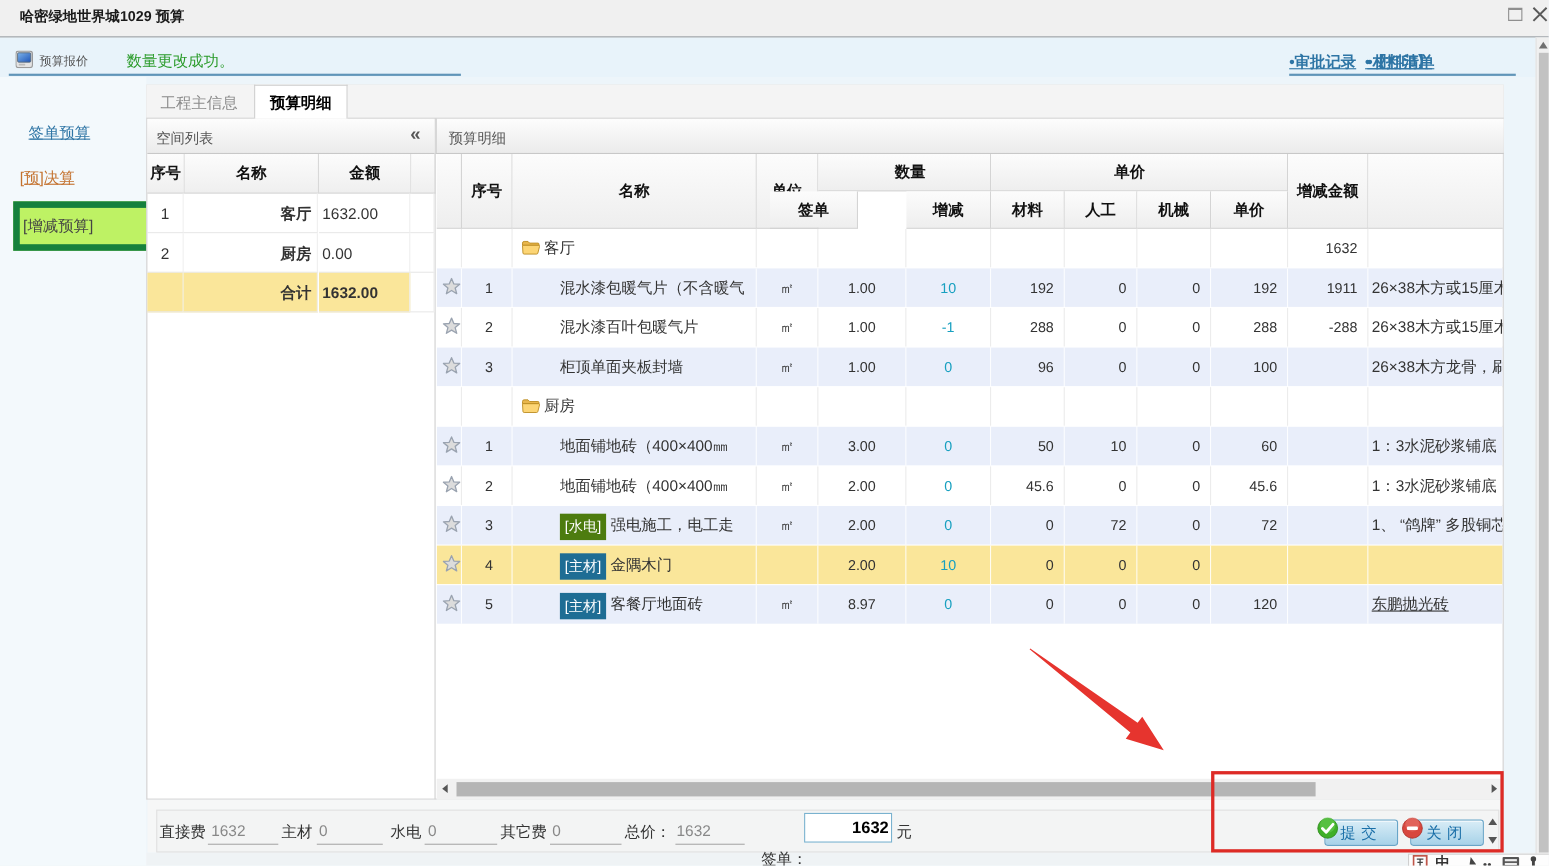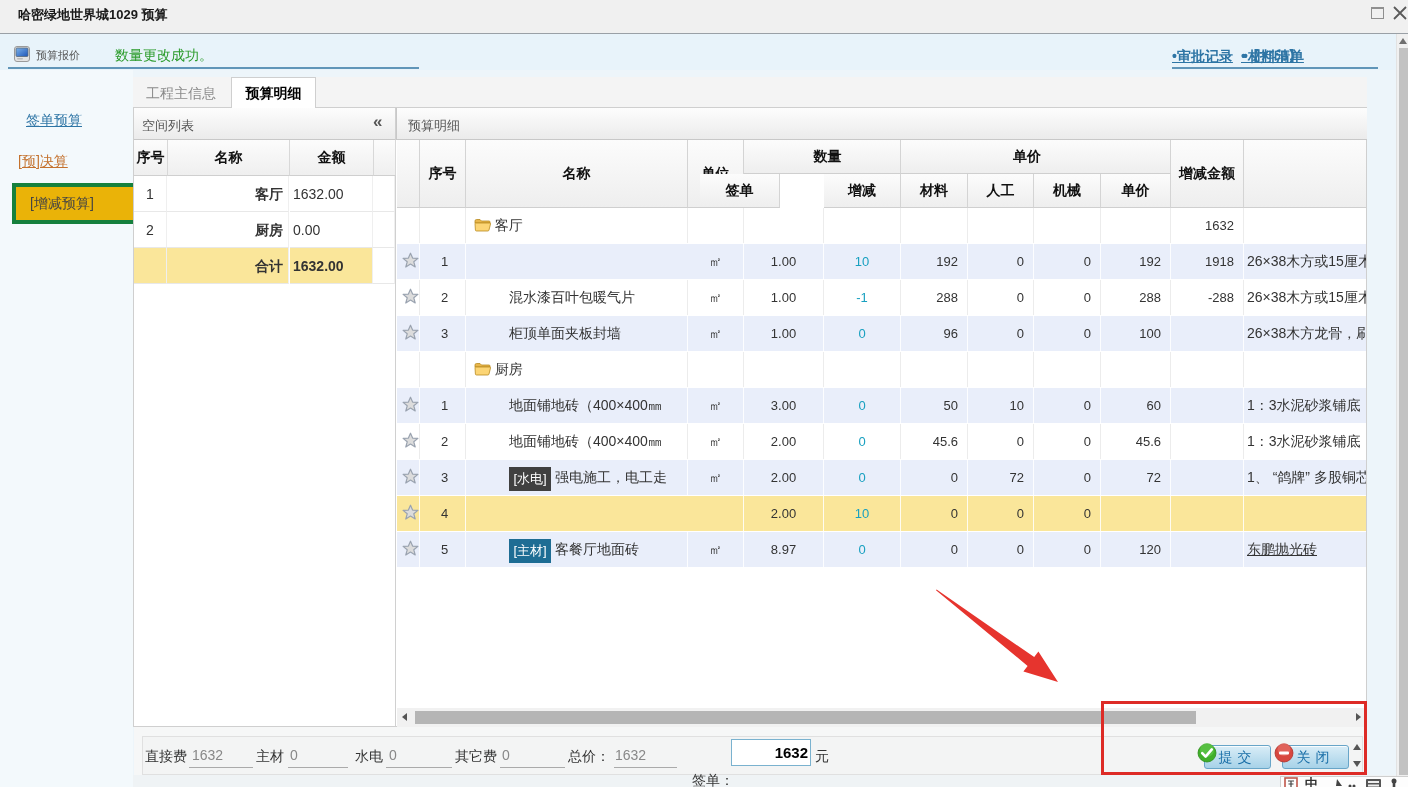--- a/index.html
+++ b/index.html
@@ -15,22 +15,22 @@
 
 #band{left:0;top:34px;width:1396px;height:36px;background:#e8f3fa;}
 #bandline1{left:8px;top:67px;width:411px;height:2px;background:#6095b8;}
 #bandline2{left:1172px;top:67px;width:206px;height:2px;background:#6095b8;}
 #lbl-bj{left:36px;top:48px;font-size:11px;color:#555;}
 #msg-green{left:115px;top:47px;font-size:14px;color:#2a9b2a;}
 .toplink{top:48px;font-size:14px;font-weight:bold;color:#2e75a5;text-decoration:underline;}
 
 #sidebar{left:0;top:70px;width:133px;height:717px;background:#f3f9fc;}
 .sidelink{font-size:14px;text-decoration:underline;}
-#sbox{left:12px;top:183px;width:122px;height:33px;background:#eab308;border:4px solid #15803d;
- font-size:14px;color:#444;line-height:33px;padding-left:14px;}
+#sbox{left:12px;top:183px;width:122px;height:33px;background:#bef264;border:6px solid #15803d;
+ font-size:14px;color:#444;line-height:33px;padding-left:3px;}
 
 #container{left:133px;top:77px;width:1234px;height:650px;background:#fff;border:1px solid #cfcfcf;box-sizing:border-box;}
 #tabstrip{left:133px;top:77px;width:1234px;height:31px;background:#f4f4f4;border-bottom:1px solid #cfcfcf;box-sizing:border-box;}
 #tab1{left:146px;top:85px;font-size:14px;color:#8a8a8a;}
 #tab2{left:231px;top:77px;width:85px;height:31px;background:#fff;border:1px solid #cfcfcf;border-bottom:none;
  box-sizing:border-box;text-align:center;line-height:30px;font-size:14px;font-weight:bold;color:#000;}
 
 .caption{top:108px;height:32px;background:linear-gradient(#fdfdfd,#ebebeb);border-bottom:1px solid #c8c8c8;box-sizing:border-box;}
 #cap-left{left:134px;width:261px;}
 #cap-main{left:396px;width:971px;border-left:1px solid #c8c8c8;}
@@ -44,21 +44,21 @@
  text-align:center;position:absolute;border-right:1px solid #d4d4d4;border-bottom:1px solid #cfcfcf;}
 .row{position:absolute;left:0;width:969px;height:35px;}
 .cell{position:absolute;top:0;height:35px;line-height:35px;font-size:13px;color:#333;box-sizing:border-box;
  border-right:1px solid #ececec;overflow:hidden;white-space:nowrap;}
 .row.c .cell{border-right-color:rgba(255,255,255,.85);}
 .num{text-align:right;padding-right:9px;}
 .ctr{text-align:center;}
 .teal{color:#18a0c0;}
 .cjk{font-size:14px;}
 .tag{display:inline-block;width:42px;height:24px;line-height:24px;text-align:center;color:#fff;font-size:13px;margin-right:4px;vertical-align:middle;}
-.tag-sd{background:#404040;}
+.tag-sd{background:#4d7c0f;}
 .tag-zc{background:#1e6d94;}
 
 #hscroll{left:397px;top:708px;width:969px;height:19px;background:#f1f1f1;}
 #hthumb{left:415px;top:711px;width:781px;height:13px;background:#b5b5b5;}
 #vscroll{left:1396px;top:34px;width:12px;height:753px;background:#f0f0f0;border-left:1px solid #e2e2e2;}
 #vthumb{left:1399px;top:48px;width:9px;height:727px;background:#c2c2c2;}
 
 #belowpanels{left:134px;top:727px;width:1230px;height:48px;background:#f6f7f7;}
 #botbar{left:142px;top:736px;width:1221px;height:39px;background:#f3f4f4;border:1px solid #e0e0e0;box-sizing:border-box;}
 .blabel{top:748px;font-size:14px;color:#333;}
@@ -172,28 +172,29 @@
         <div class="cell num" style="left:637px;width:67px;"></div>
         <div class="cell num" style="left:704px;width:70px;"></div>
         <div class="cell num" style="left:774px;width:73px;">1632</div>
         <div class="cell " style="left:847px;width:122px;padding-left:3px;border-right:none;"><span class="cjk"></span></div>
       </div>
       <div class="row c" style="top:36px;background:#e9eefa;">
         <div class="cell ctr" style="left:0px;width:23px;text-indent:5px;line-height:32px;overflow:visible;"><svg width="17" height="17" viewBox="0 0 17 17" style="vertical-align:middle">
             <path d="M8.5 1.2 L10.6 6.1 L15.9 6.4 L11.8 9.8 L13.2 15 L8.5 12.1 L3.8 15 L5.2 9.8 L1.1 6.4 L6.4 6.1 Z" fill="#dcdcdc" stroke="#9aa3b0" stroke-width="1.2" stroke-linejoin="round"></path>
           </svg></div>
         <div class="cell ctr" style="left:23px;width:46px;text-indent:4px;">1</div>
+        <div class="cell " style="left:69px;width:222px;"><span style="padding-left:43px;"></span><span class="cjk">混水漆包暖气片（不含暖气</span></div>
         <div class="cell ctr" style="left:291px;width:56px;">㎡</div>
         <div class="cell ctr" style="left:347px;width:80px;">1.00</div>
         <div class="cell ctr teal" style="left:427px;width:77px;">10</div>
         <div class="cell num" style="left:504px;width:67px;">192</div>
         <div class="cell num" style="left:571px;width:66px;">0</div>
         <div class="cell num" style="left:637px;width:67px;">0</div>
         <div class="cell num" style="left:704px;width:70px;">192</div>
-        <div class="cell num" style="left:774px;width:73px;">1918</div>
+        <div class="cell num" style="left:774px;width:73px;">1911</div>
         <div class="cell " style="left:847px;width:122px;padding-left:3px;border-right:none;"><span class="cjk">26×38木方或15厘木工</span></div>
       </div>
       <div class="row" style="top:72px;background:#ffffff;">
         <div class="cell ctr" style="left:0px;width:23px;text-indent:5px;line-height:32px;overflow:visible;"><svg width="17" height="17" viewBox="0 0 17 17" style="vertical-align:middle">
             <path d="M8.5 1.2 L10.6 6.1 L15.9 6.4 L11.8 9.8 L13.2 15 L8.5 12.1 L3.8 15 L5.2 9.8 L1.1 6.4 L6.4 6.1 Z" fill="#dcdcdc" stroke="#9aa3b0" stroke-width="1.2" stroke-linejoin="round"></path>
           </svg></div>
         <div class="cell ctr" style="left:23px;width:46px;text-indent:4px;">2</div>
         <div class="cell " style="left:69px;width:222px;"><span style="padding-left:43px;"></span><span class="cjk">混水漆百叶包暖气片</span></div>
         <div class="cell ctr" style="left:291px;width:56px;">㎡</div>
         <div class="cell ctr" style="left:347px;width:80px;">1.00</div>
@@ -284,20 +285,21 @@
         <div class="cell num" style="left:637px;width:67px;">0</div>
         <div class="cell num" style="left:704px;width:70px;">72</div>
         <div class="cell num" style="left:774px;width:73px;"></div>
         <div class="cell " style="left:847px;width:122px;padding-left:3px;border-right:none;"><span class="cjk">1、 “鸽牌” 多股铜芯</span></div>
       </div>
       <div class="row c" style="top:288px;background:#fae69a;">
         <div class="cell ctr" style="left:0px;width:23px;text-indent:5px;line-height:32px;overflow:visible;"><svg width="17" height="17" viewBox="0 0 17 17" style="vertical-align:middle">
             <path d="M8.5 1.2 L10.6 6.1 L15.9 6.4 L11.8 9.8 L13.2 15 L8.5 12.1 L3.8 15 L5.2 9.8 L1.1 6.4 L6.4 6.1 Z" fill="#dcdcdc" stroke="#9aa3b0" stroke-width="1.2" stroke-linejoin="round"></path>
           </svg></div>
         <div class="cell ctr" style="left:23px;width:46px;text-indent:4px;">4</div>
+        <div class="cell " style="left:69px;width:222px;"><span style="padding-left:43px;"></span><span class="tag tag-zc">[主材]</span><span class="cjk">金隅木门</span></div>
         <div class="cell ctr" style="left:291px;width:56px;"></div>
         <div class="cell ctr" style="left:347px;width:80px;">2.00</div>
         <div class="cell ctr teal" style="left:427px;width:77px;">10</div>
         <div class="cell num" style="left:504px;width:67px;">0</div>
         <div class="cell num" style="left:571px;width:66px;">0</div>
         <div class="cell num" style="left:637px;width:67px;">0</div>
         <div class="cell num" style="left:704px;width:70px;"></div>
         <div class="cell num" style="left:774px;width:73px;"></div>
         <div class="cell " style="left:847px;width:122px;padding-left:3px;border-right:none;"><span class="cjk"></span></div>
       </div>

